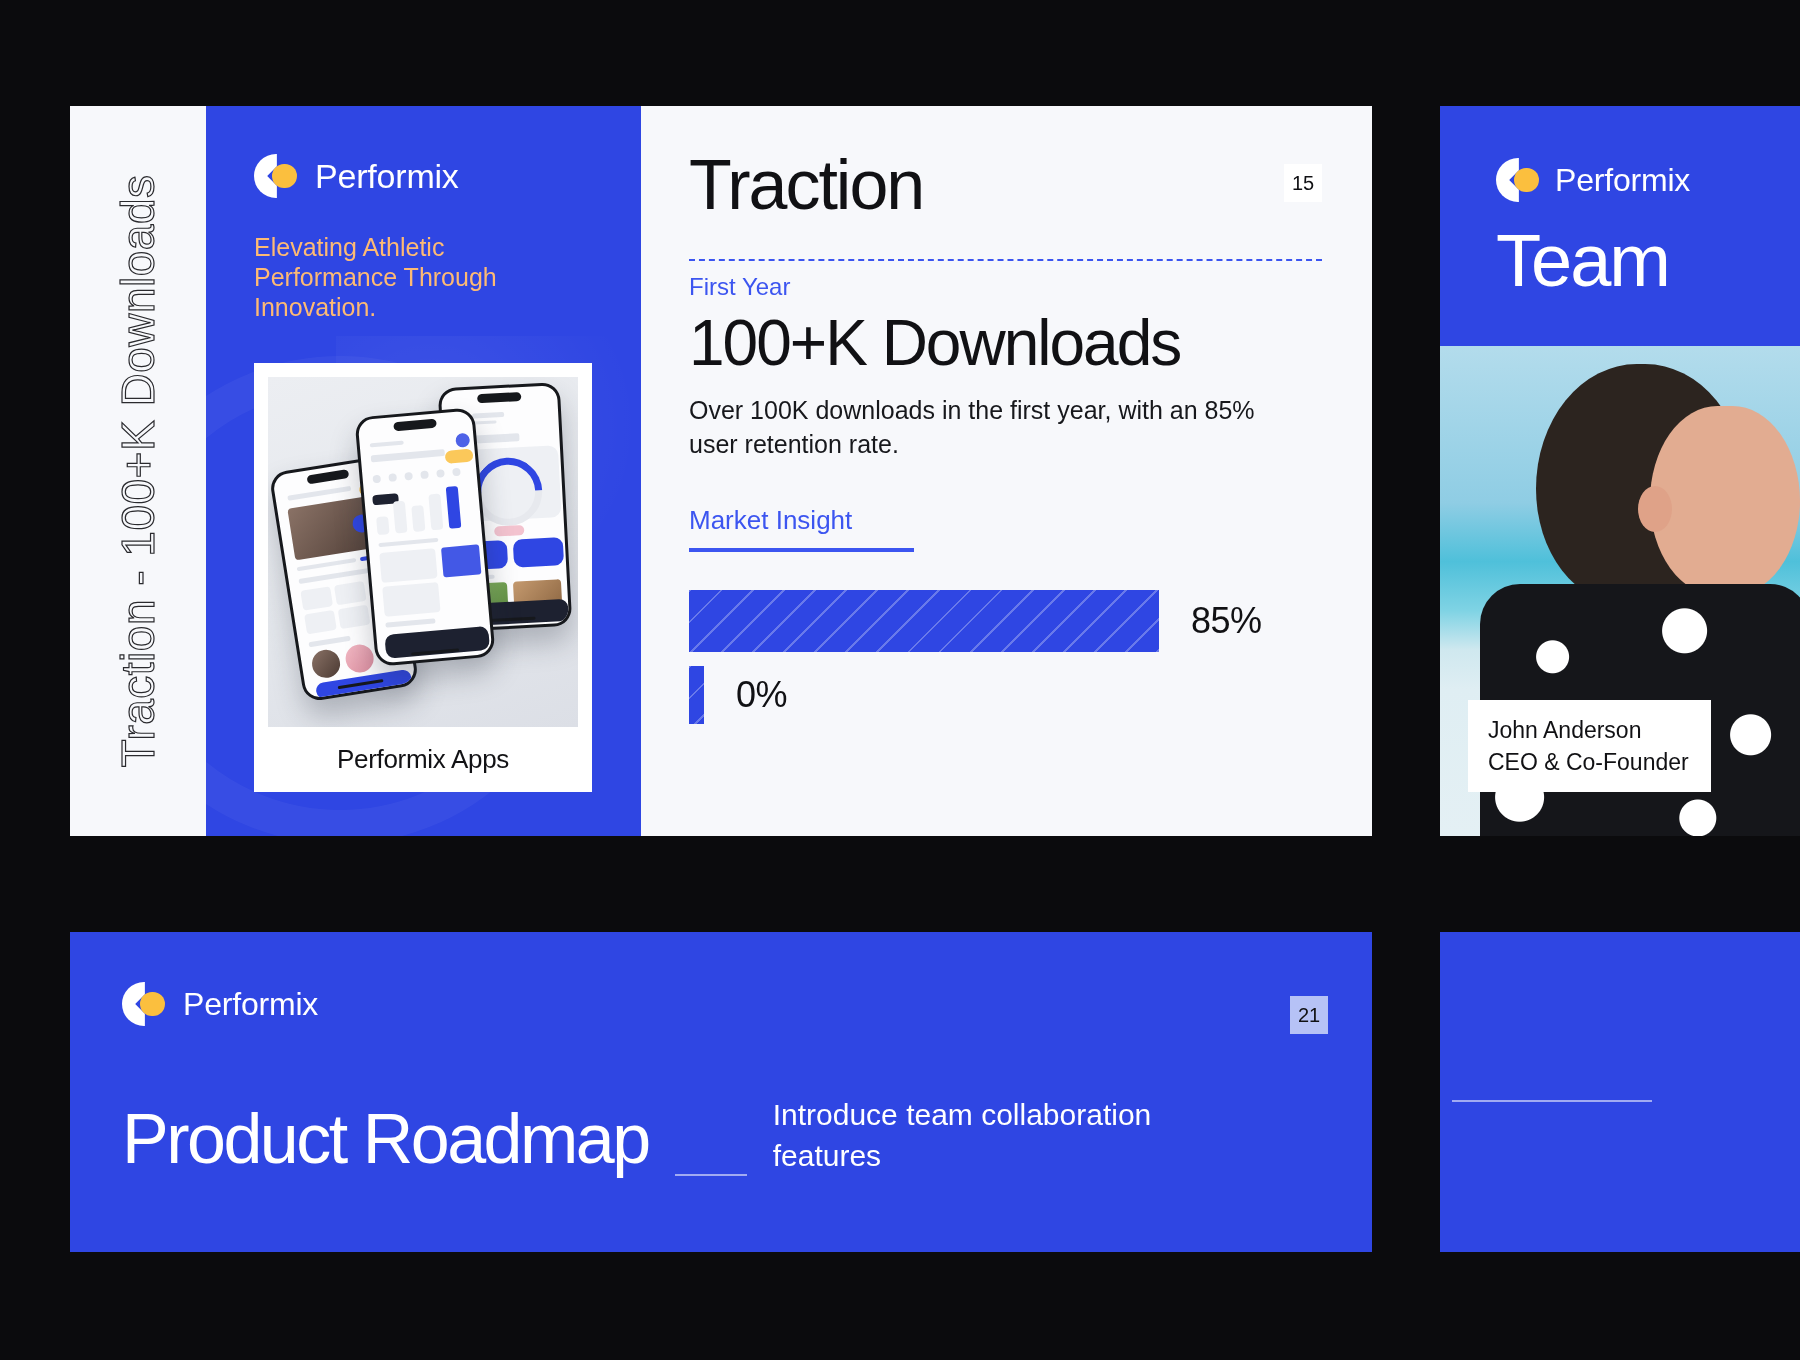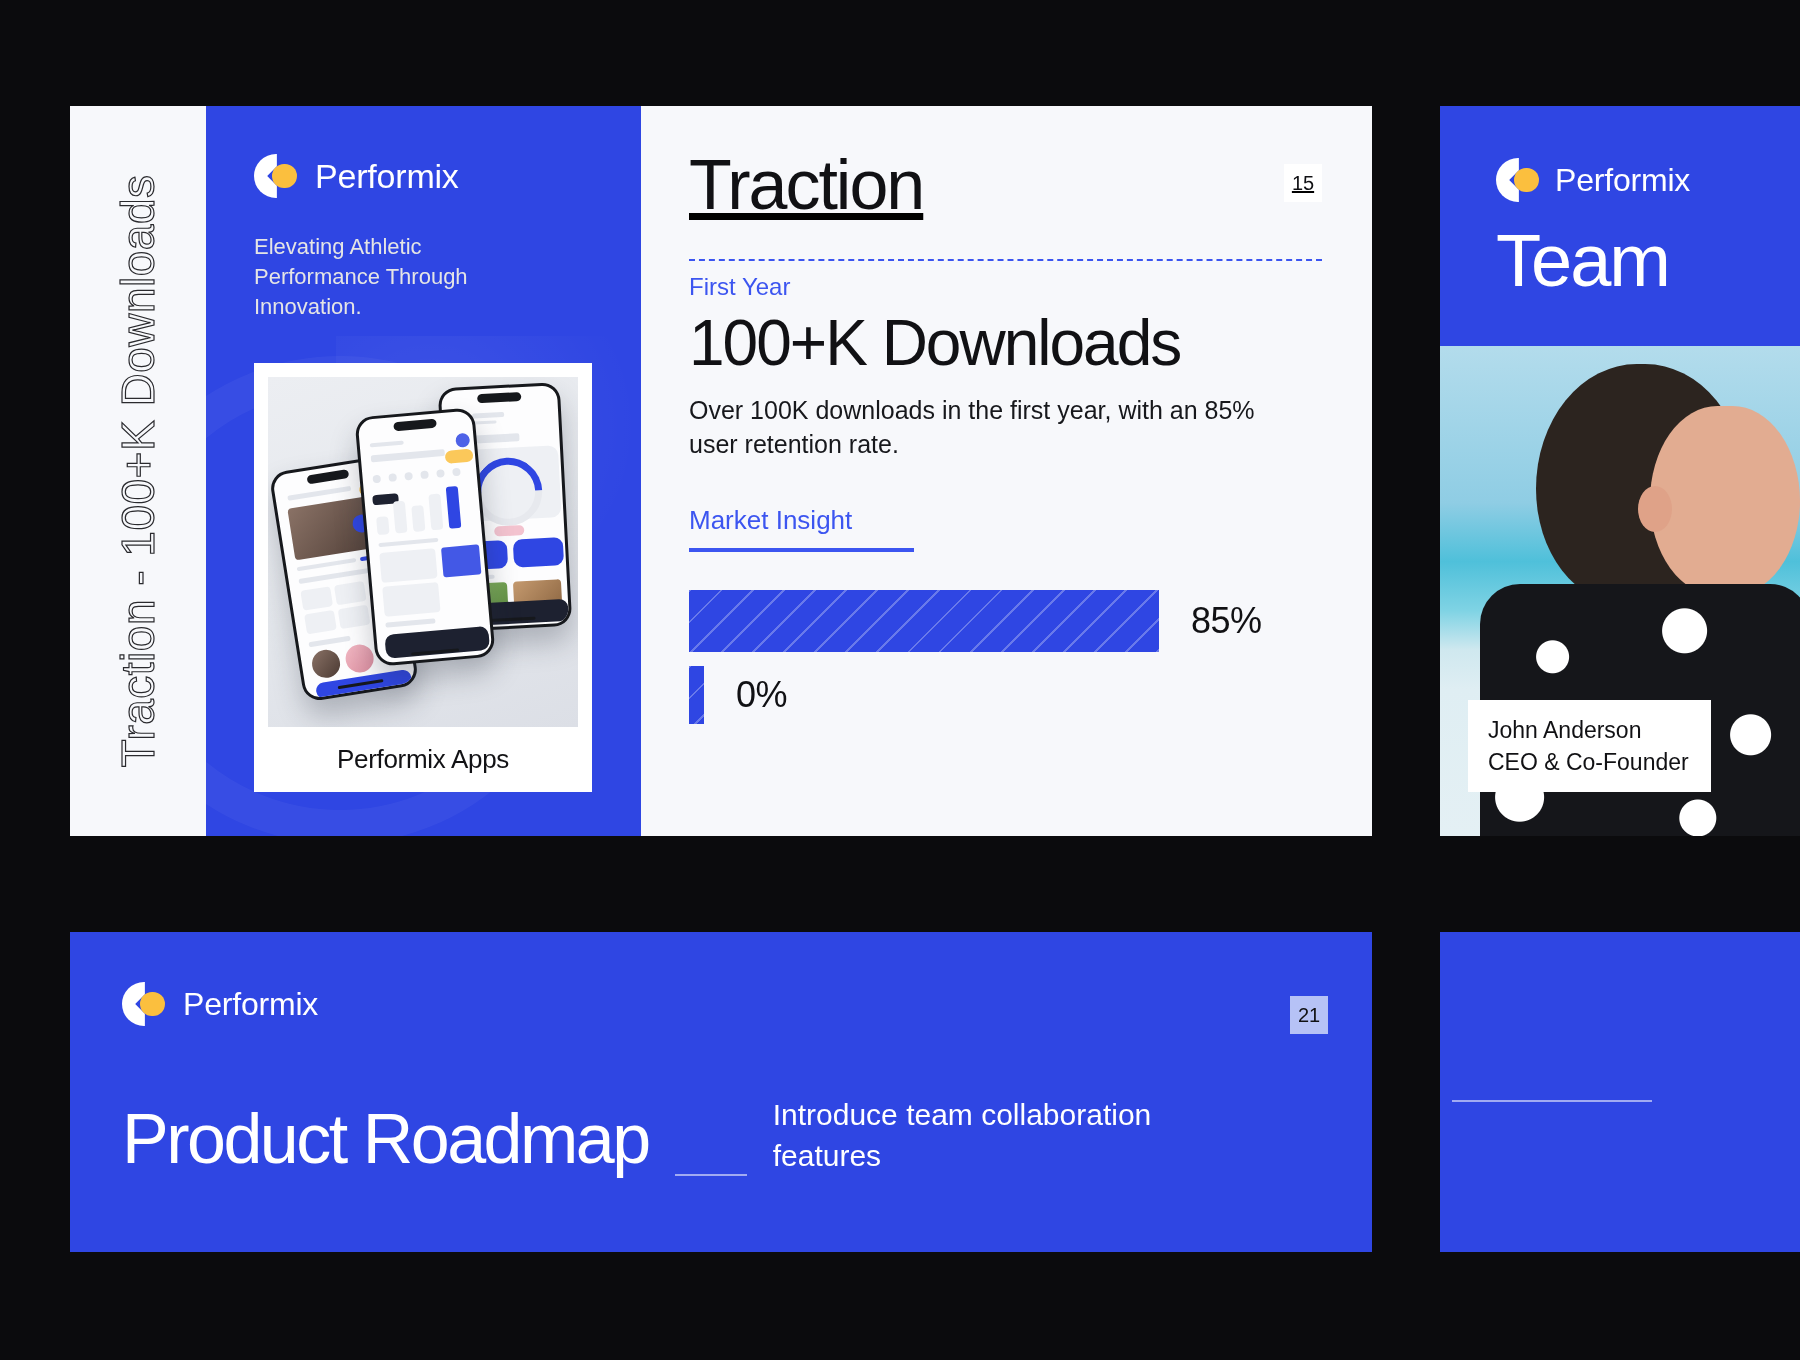--- a/index.html
+++ b/index.html
@@ -112,23 +112,23 @@
   }
   .brand-name {
     font-size: 34px;
     color: #ffffff;
     font-weight: 400;
     letter-spacing: -0.2px;
   }
 
   .tagline {
     margin-top: 34px;
-    font-size: 22px;
+    font-size: 25px;
     line-height: 30px;
-    color: #e5e5e5;
+    color: #fdba74;
     font-weight: 400;
     max-width: 270px;
     position: relative;
     z-index: 3;
   }
 
   .photo-card {
     position: absolute;
     left: 48px;
     top: 257px;
@@ -240,21 +240,20 @@
     flex: 1;
     background: #f7f8fb;
     padding: 44px 50px 0 48px;
     box-sizing: border-box;
     position: relative;
   }
   .headline-row {
     display: flex;
     align-items: flex-start;
     justify-content: space-between;
-    text-decoration: underline;
   }
   .slide-title {
     font-size: 70px;
     line-height: 1.02;
     font-weight: 400;
     color: #111114;
     letter-spacing: -2px;
     margin: 0;
   }
   .page-badge {

